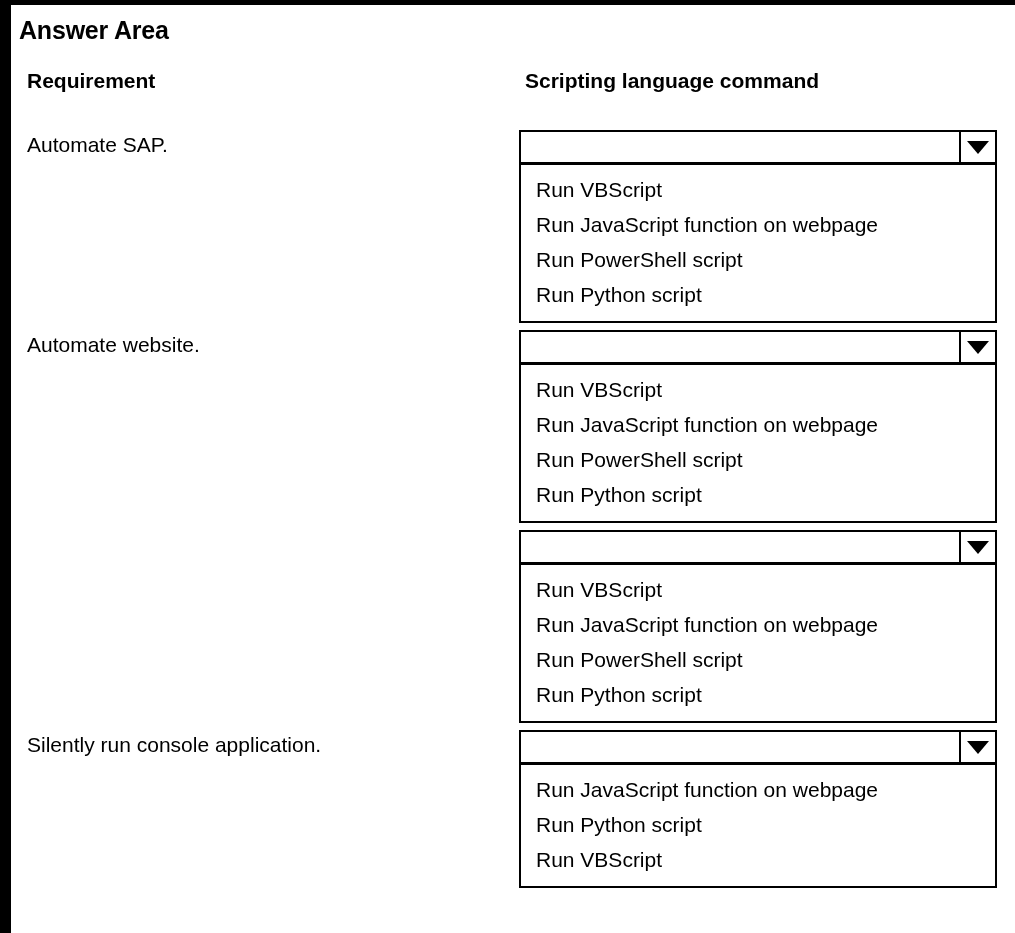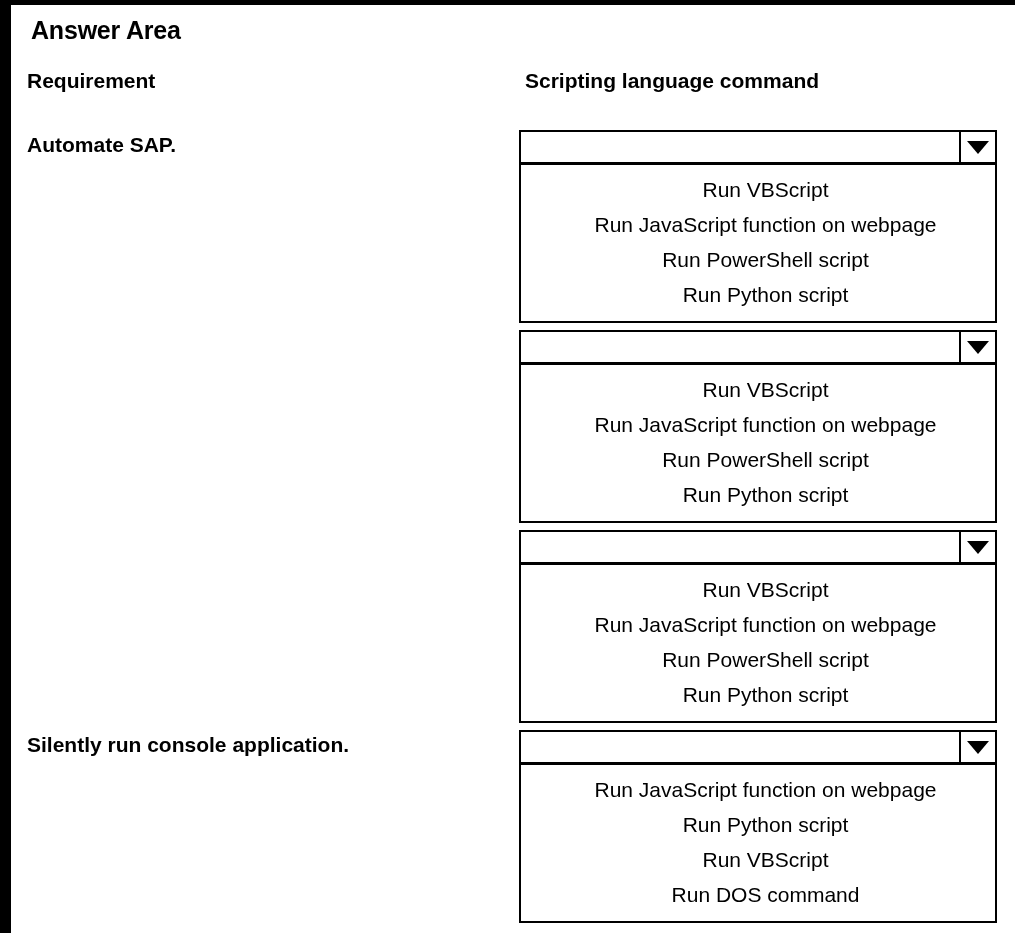--- a/index.html
+++ b/index.html
@@ -43,21 +43,21 @@
   .content {
     position: absolute;
     left: 11px;
     top: 5px;
     right: 0;
     bottom: 0;
   }
 
   .title {
     position: absolute;
-    left: 20px;
+    left: 8px;
     top: 11px;
     font-size: 25px;
     font-weight: bold;
     letter-spacing: -0.2px;
     white-space: nowrap;
   }
 
   .col-head {
     position: absolute;
     top: 64px;
@@ -65,21 +65,21 @@
     font-weight: bold;
     white-space: nowrap;
   }
   .col-head.req { left: 16px; }
   .col-head.act { left: 514px; }
 
   .row-label {
     position: absolute;
     left: 16px;
     font-size: 21px;
-    font-weight: bold;
+    font-weight: normal;
     white-space: nowrap;
   }
 
   
   .combo {
     position: absolute;
     left: 508px;
     width: 478px;
     height: 34px;
     border: 2px solid #000000;
@@ -124,21 +124,20 @@
     background: #ffffff;
     padding: 7px 0 9px 0;
   }
   .option {
     font-size: 21px;
     line-height: 35px;
     height: 35px;
     padding-left: 15px;
     white-space: nowrap;
     color: #000000;
-    text-align: center;
   }
 </style>
 </head>
 <body>
 
 <div class="page">
 
   <div class="edge-top"></div>
   <div class="edge-left"></div>
 
@@ -156,20 +155,21 @@
           <span class="tri"></span>
         </div>
     </div>
     <div class="listbox" style="top:159px;">
       <div class="option">Run VBScript</div>
       <div class="option">Run JavaScript function on webpage</div>
       <div class="option">Run PowerShell script</div>
       <div class="option">Run Python script</div>
     </div>
 
+    <div class="row-label" style="top:328px;">Automate website.</div>
     <div class="combo" style="top:325px;">
       <div class="combo-value"></div>
       <div class="combo-arrow">
           <span class="tri"></span>
         </div>
     </div>
     <div class="listbox" style="top:359px;">
       <div class="option">Run VBScript</div>
       <div class="option">Run JavaScript function on webpage</div>
       <div class="option">Run PowerShell script</div>
@@ -193,17 +193,16 @@
     <div class="combo" style="top:725px;">
       <div class="combo-value"></div>
       <div class="combo-arrow">
           <span class="tri"></span>
         </div>
     </div>
     <div class="listbox" style="top:759px;">
       <div class="option">Run JavaScript function on webpage</div>
       <div class="option">Run Python script</div>
       <div class="option">Run VBScript</div>
-      <div class="option">Run DOS command</div>
     </div>
 
   </div>
 </div>
 
 </body></html>

